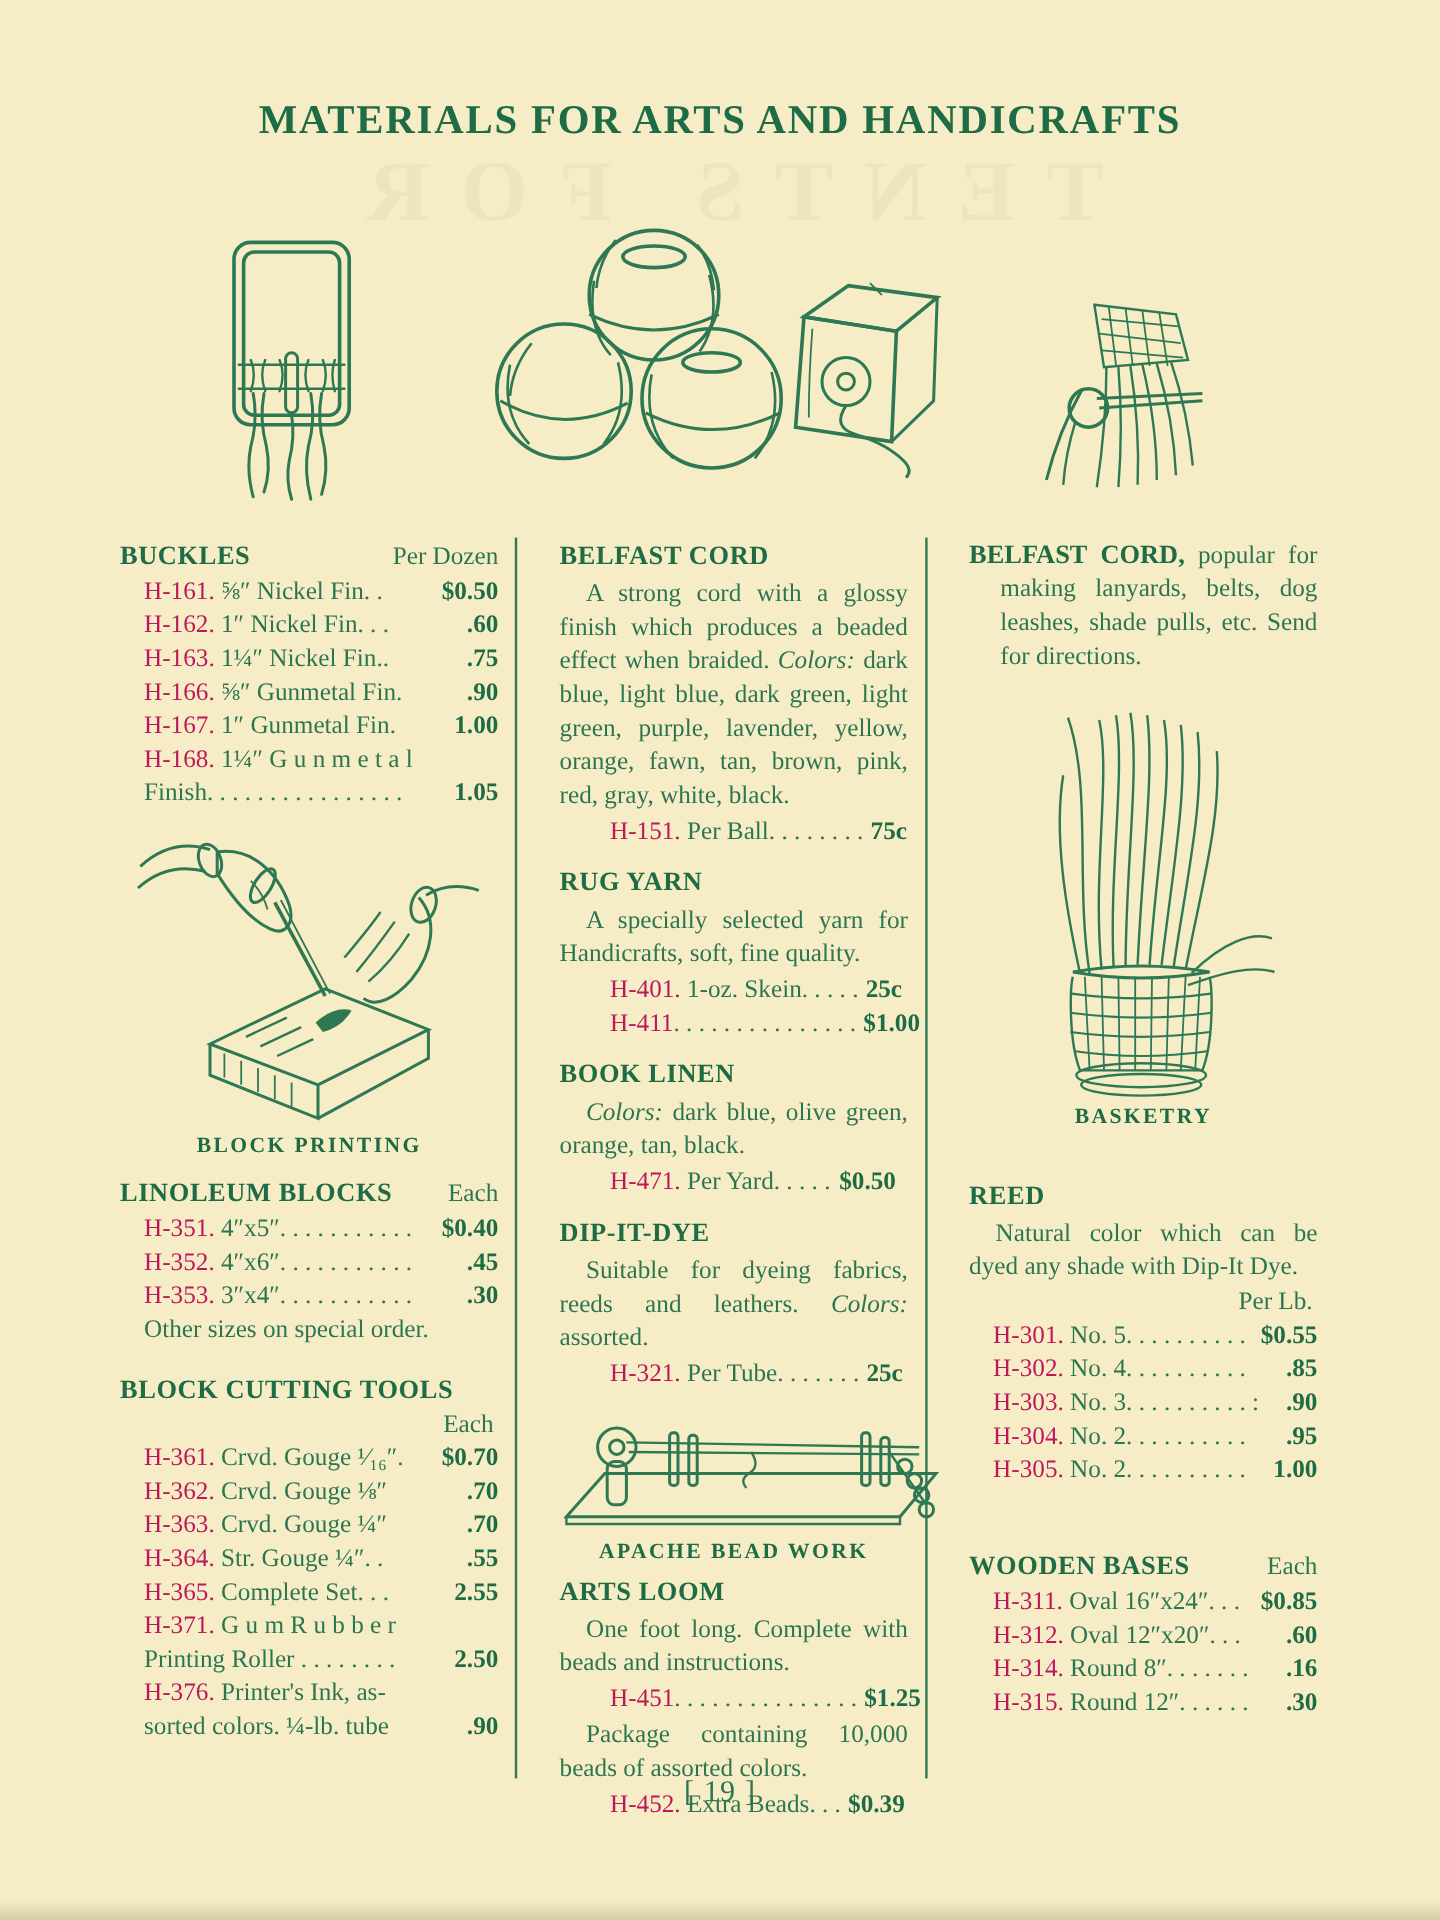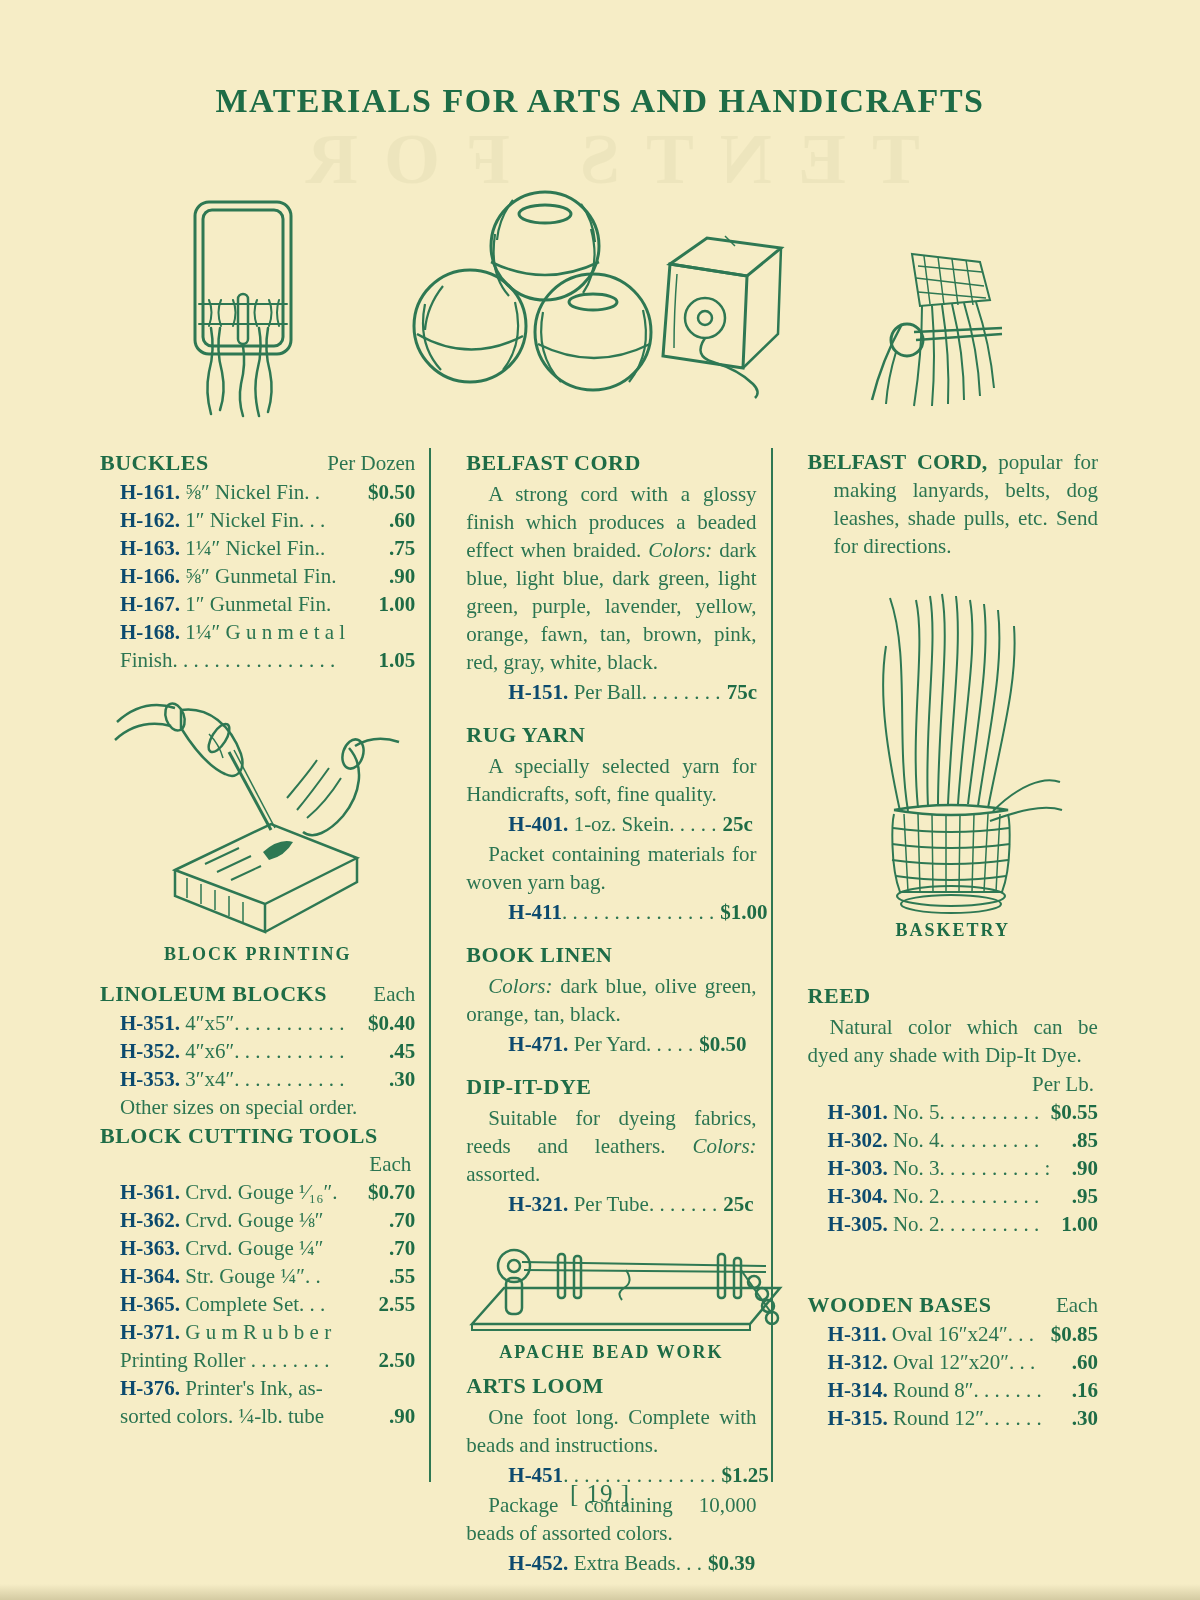--- a/index.html
+++ b/index.html
@@ -32,40 +32,40 @@
     display:flex;padding:0 88px;box-sizing:border-box;
   }
   .col{width:33.33%;box-sizing:border-box;padding:0 14px 0 12px;}
   .col-mid,.col-right{border-left:2.5px solid #2e7853;padding-left:35px;}
   .sec-head{display:flex;justify-content:space-between;align-items:baseline;line-height:30px;}
   .sec-title{font-weight:bold;font-size:22px;letter-spacing:.5px;color:#1e6c46;}
   .sec-unit{font-size:21px;}
   .price-list{padding-left:20px;}
   .price-row{display:flex;justify-content:space-between;align-items:baseline;font-size:21px;line-height:28px;}
   .row-label{white-space:nowrap;}
-  .row-code{font-weight:bold;color:#0c4a6e;}
+  .row-code{font-weight:normal;color:#be185d;}
   .row-price{font-weight:bold;color:#1e6c46;white-space:nowrap;padding-left:6px;}
   .price-line{padding-left:42px;padding-right:10px;}
   .para{font-size:21px;line-height:28px;text-align:justify;text-indent:22px;margin:2px 0;}
   .para .colors-word{font-style:italic;}
   .note{font-size:21px;line-height:28px;padding-left:20px;}
   .unit-line{text-align:right;font-size:21px;line-height:27px;padding-right:4px;}
   .hang{font-size:21px;line-height:28px;text-align:justify;padding-left:26px;text-indent:-26px;margin:0;}
   .hang .lead{font-weight:bold;font-size:22px;color:#1e6c46;}
   .figure{text-align:center;margin:0;}
   .fig-caption{font-weight:bold;font-size:18px;letter-spacing:2px;margin-top:4px;color:#1e6c46;}
   .footer-page{
     position:absolute;top:1480px;left:0;right:0;text-align:center;
     font-size:25px;letter-spacing:1px;
   }
   .bottom-shade{
     position:absolute;left:0;right:0;bottom:0;height:16px;
     background:linear-gradient(to bottom, rgba(246,237,198,0), rgba(110,100,55,.25));
   }
-  .mt8{margin-top:8px;} .mt14{margin-top:14px;} .mt18{margin-top:0;}
+  .mt8{margin-top:8px;} .mt14{margin-top:14px;} .mt18{margin-top:22px;}
   .mt26{margin-top:26px;} .mt40{margin-top:40px;} .mt52{margin-top:52px;}
   svg{display:block;margin:0 auto;}
 </style>
 </head>
 <body>
 
 <div class="page">
 
   <div class="ghost">TENTS FOR</div>
 
@@ -267,21 +267,20 @@
       </div>
 
       <div class="sec-head mt14">
         <span class="sec-title">RUG YARN</span>
       </div>
       <p class="para">A specially selected yarn for Handicrafts, soft, fine quality.</p>
       <div class="price-row price-line">
         <span class="row-label"><span class="row-code">H-401.</span><span> 1-oz. Skein. . . . .</span></span>
         <span class="row-price">25c</span>
       </div>
-      <p class="para">Packet containing materials for woven yarn bag.</p>
       <div class="price-row price-line">
         <span class="row-label"><span class="row-code">H-411</span><span>. . . . . . . . . . . . . . .</span></span>
         <span class="row-price">$1.00</span>
       </div>
 
       <div class="sec-head mt14">
         <span class="sec-title">BOOK LINEN</span>
       </div>
       <p class="para"><span class="colors-word">Colors:</span><span> dark blue, olive green, orange, tan, black.</span></p>
       <div class="price-row price-line">

